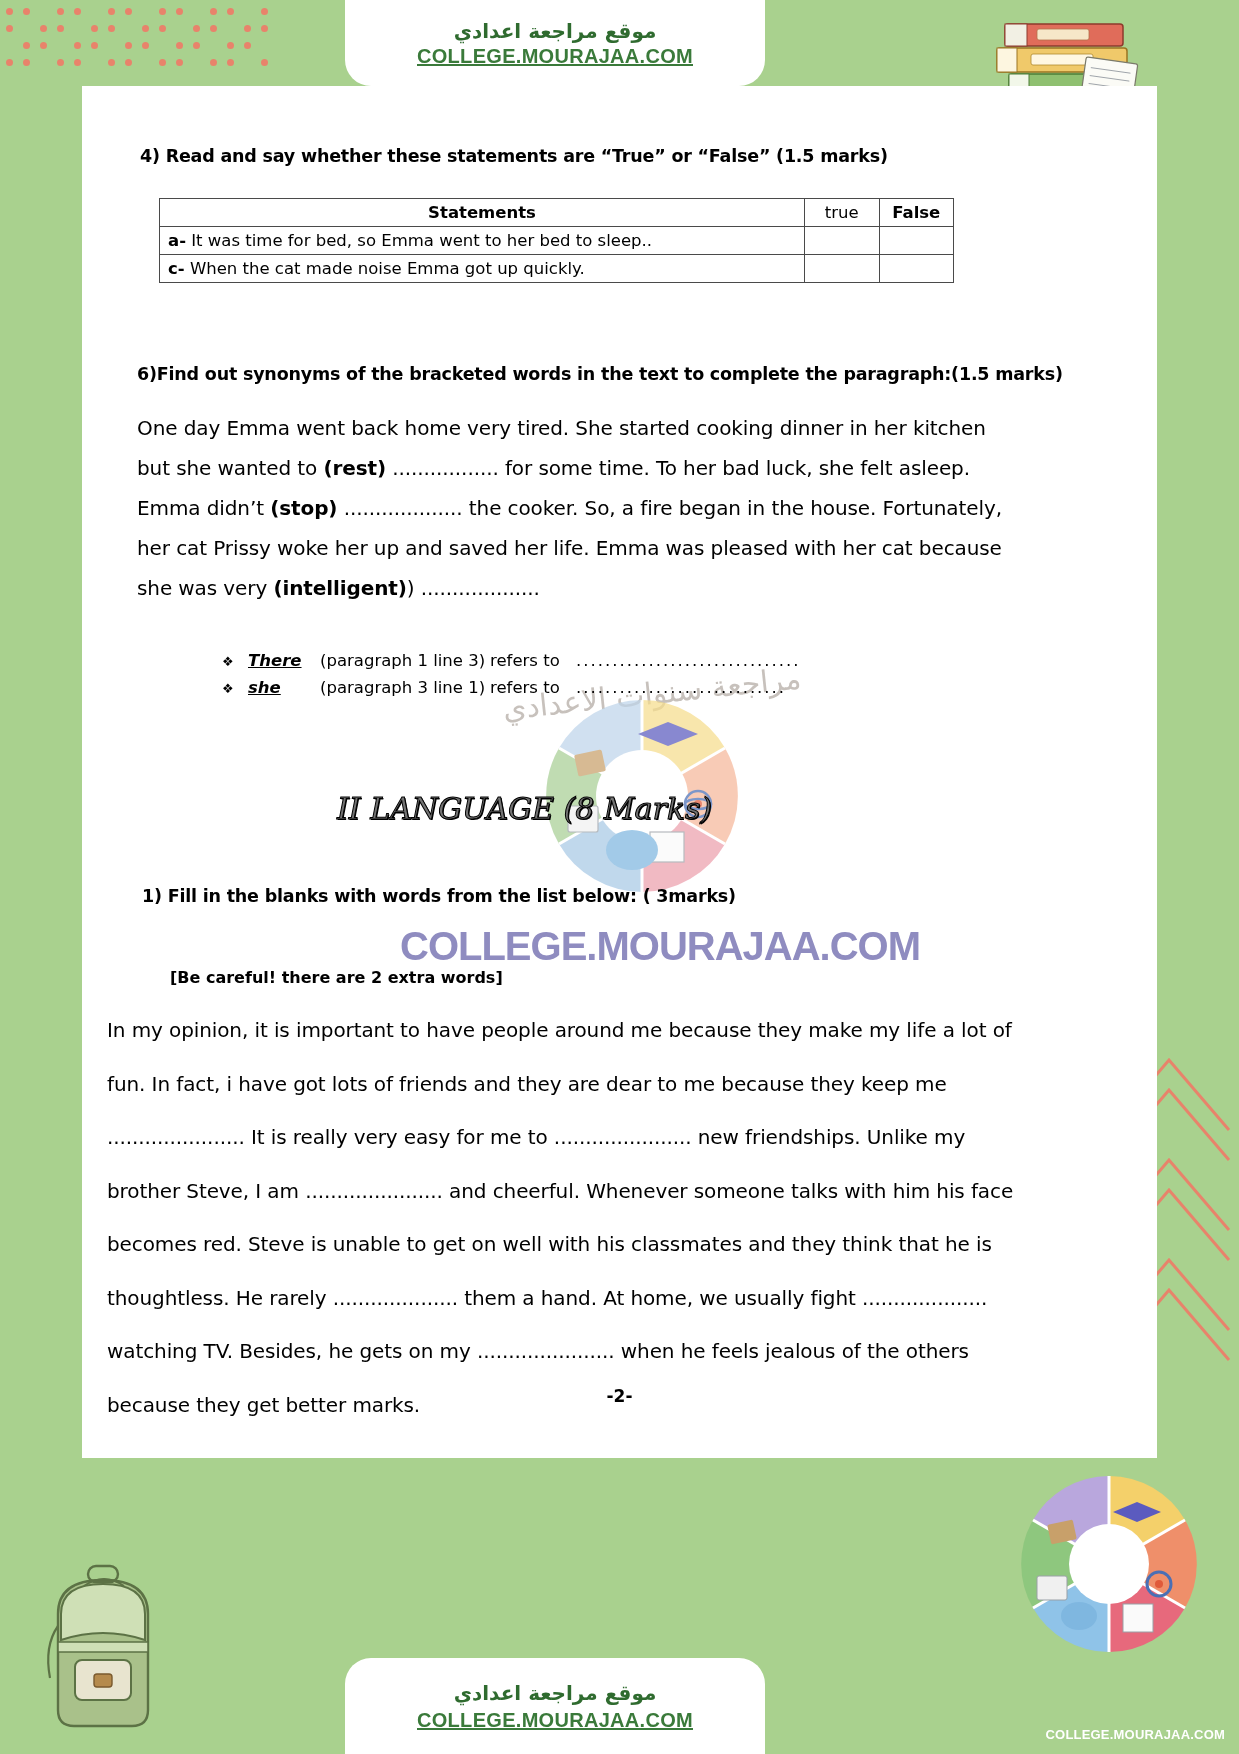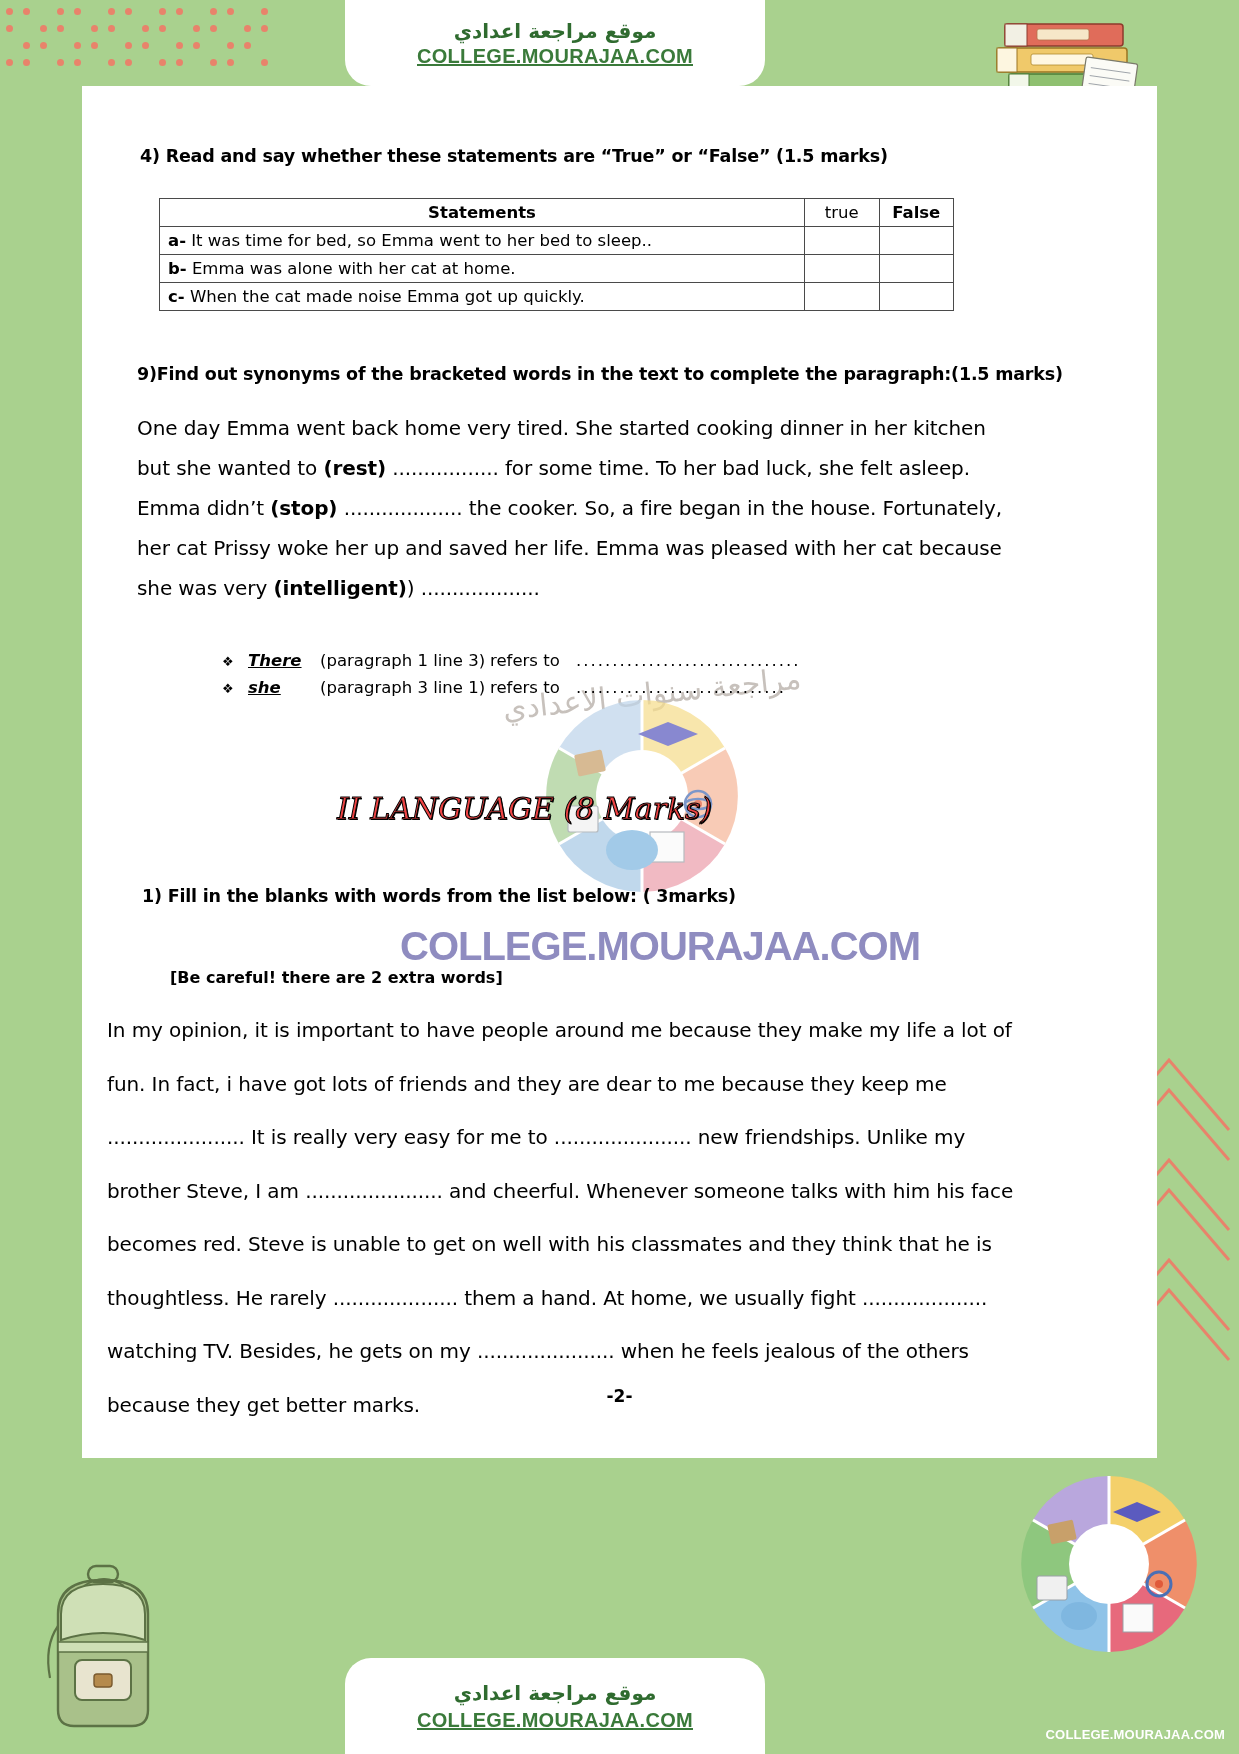--- a/index.html
+++ b/index.html
@@ -156,21 +156,21 @@
   .bullets .word.plain{ text-decoration:none; }
   .bullets .ref{ display:inline-block; width:170px; }
   .bullets .rt{ display:inline-block; width:86px; }
   .bullets .dots{ letter-spacing:2px; }
 
   
   .lang-title{
     position:absolute; left:255px; top:705px;
     font-family:"DejaVu Serif", serif;
     font-style:italic; font-size:30px;
-    color:#ef4444;
+    color:#737373;
     -webkit-text-stroke:1px #000;
     text-shadow:1px 1px 0 #000;
     white-space:nowrap;
   }
 
   
   .wordbank{
     position:absolute; left:72px; top:836px;
     border:1.7px solid #000; border-radius:9px;
     padding:6px 14px; font-size:17px;
@@ -361,33 +361,28 @@
           <th class="c-false">False</th>
         </tr>
       </thead>
       <tbody>
         <tr>
           <td class="stmt"><b>a-</b> <span>It was time for bed, so Emma went to her bed to sleep..</span></td>
           <td></td>
           <td></td>
         </tr>
         <tr>
-          <td class="stmt"><b>b-</b> <span>Emma was alone with her cat at home.</span></td>
-          <td></td>
-          <td></td>
-        </tr>
-        <tr>
           <td class="stmt"><b>c-</b> <span>When the cat made noise Emma got up quickly.</span></td>
           <td></td>
           <td></td>
         </tr>
       </tbody>
     </table>
 
-    <div class="q-head q5">9)Find out synonyms of the bracketed words in the text to complete the paragraph:(1.5 marks)</div>
+    <div class="q-head q5">6)Find out synonyms of the bracketed words in the text to complete the paragraph:(1.5 marks)</div>
     <div class="para p5"><span>One day Emma went back home very tired. She started cooking dinner in her kitchen but she wanted to </span><b>(rest)</b><span> ................. for some time. To her bad luck, she felt asleep. Emma didn’t </span><b>(stop)</b><span> ................... the cooker. So, a fire began in the house. Fortunately, her cat Prissy woke her up and saved her life. Emma was pleased with her cat because she was very </span><b>(intelligent)</b><span>)  ...................</span></div>
 
     <div class="wm-arabic">مراجعة سنوات الاعدادي</div>
 
     <div class="wheel-top">
       <svg width="220" height="220" viewBox="0 0 220 220" opacity="0.85">
         <g>
           <path d="M110 110 L110 14 A96 96 0 0 1 193 62 Z" fill="#f6dd8c"></path>
           <path d="M110 110 L193 62 A96 96 0 0 1 193 158 Z" fill="#f6b89a"></path>
           <path d="M110 110 L193 158 A96 96 0 0 1 110 206 Z" fill="#eda0ad"></path>

